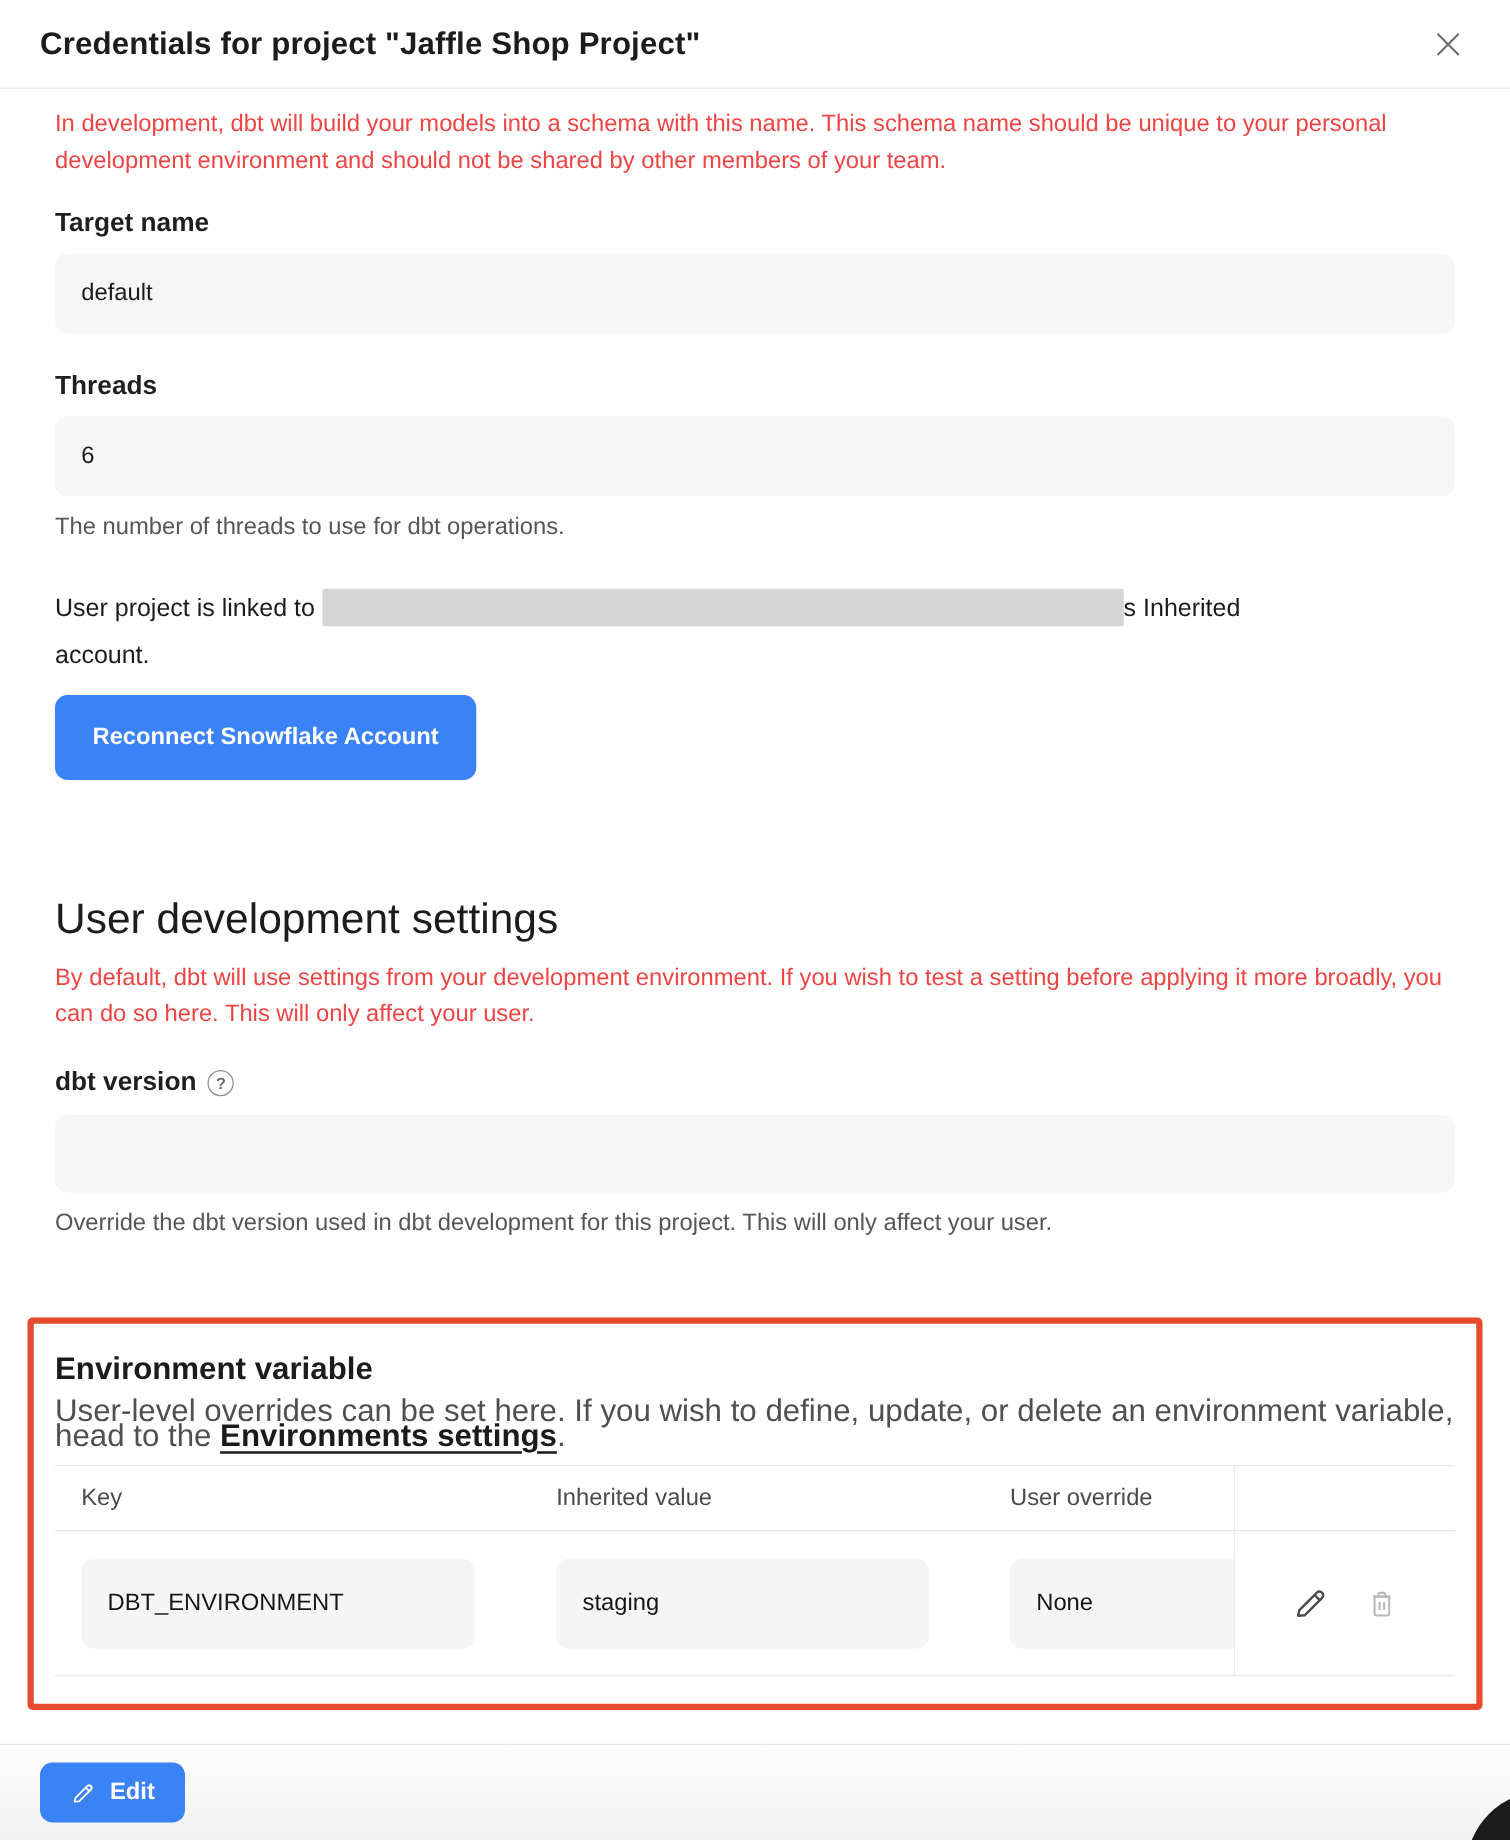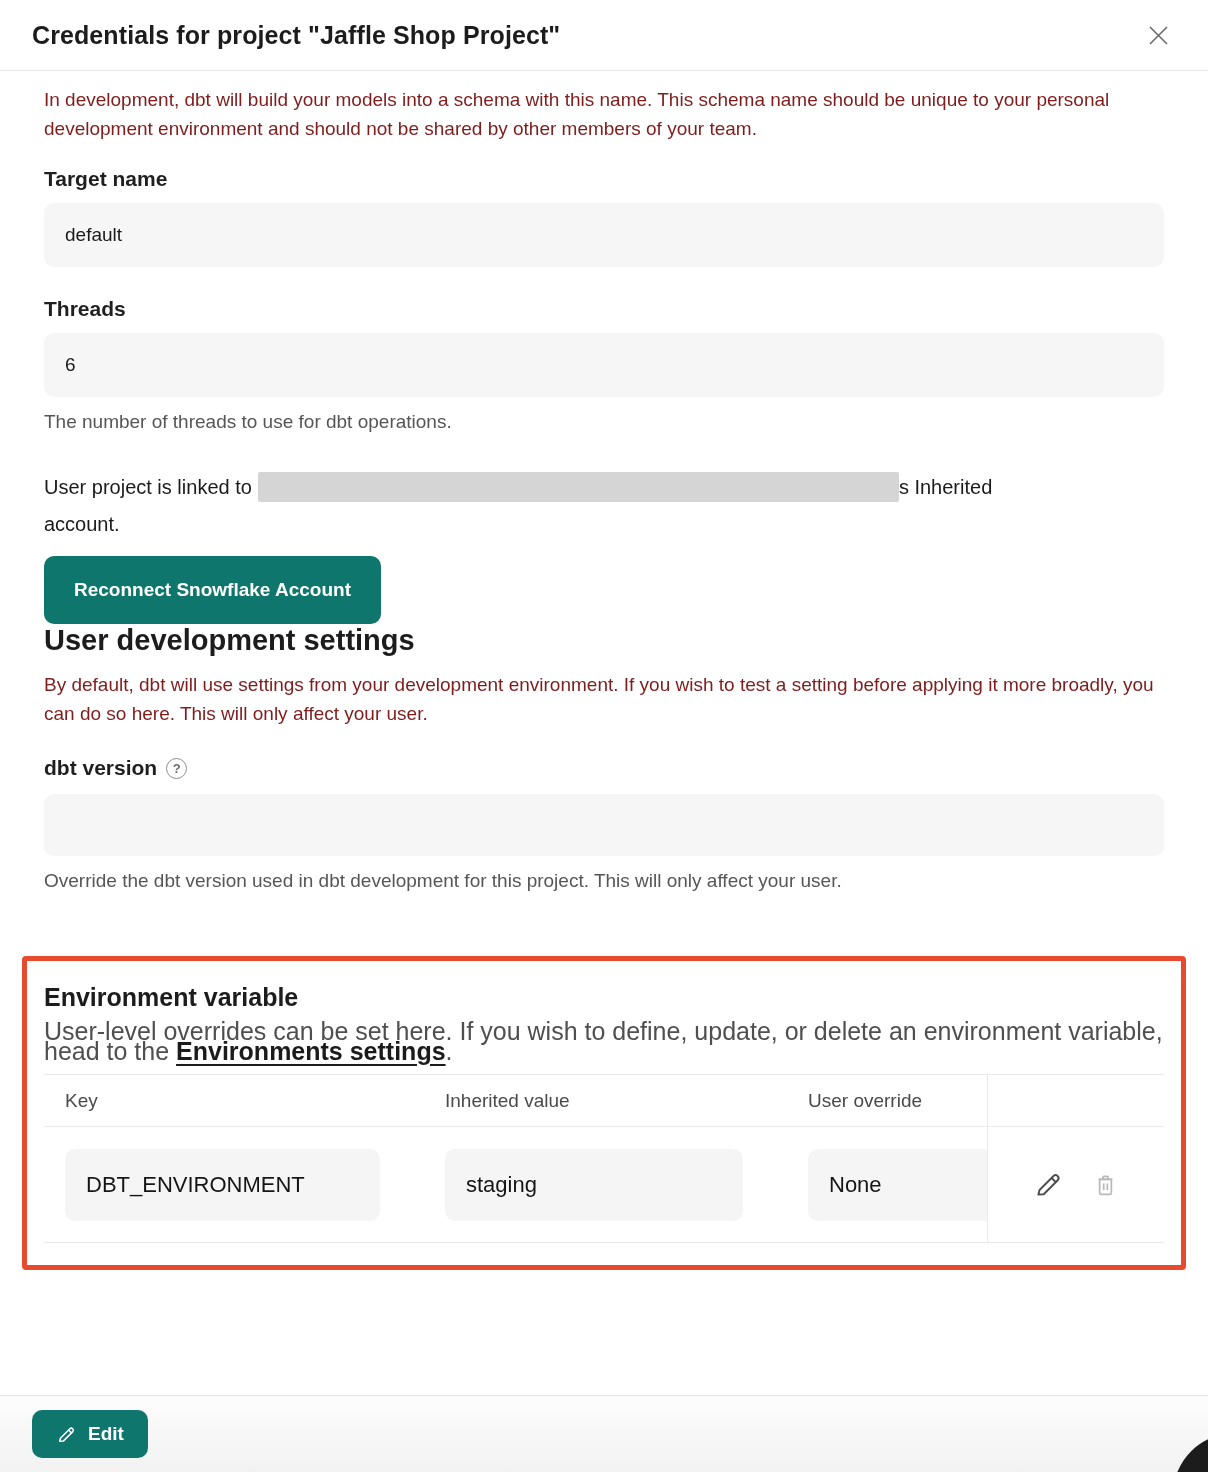--- a/index.html
+++ b/index.html
@@ -8,40 +8,40 @@
   .modal { position:relative; width:1208px; height:1472px; display:flex; flex-direction:column; background:#fff; }
 
   
   .modal-header { flex:0 0 71px; display:flex; align-items:center; justify-content:space-between;
     padding:0 32px; border-bottom:1px solid #e7e7e7; }
   .modal-title { font-size:25px; font-weight:700; color:#1c1c1e; letter-spacing:.1px; }
   .close-btn { background:none; border:none; cursor:pointer; padding:4px; display:flex; }
 
   
   .modal-body { padding:0 44px; }
-  .desc { font-size:19px; line-height:29px; color:#7f1d1d; }
+  .desc { font-size:19px; line-height:29px; color:#ef4444; }
   .modal-body > .desc.intro { margin-top:14px; }
   .field-label { display:block; font-size:21px; font-weight:700; color:#1f1f1f; }
   .lbl-target { margin-top:24px; }
   .lbl-threads { margin-top:30px; }
   .field { display:block; width:100%; height:64px; background:#f6f6f6; border:none; outline:none;
     border-radius:10px; margin-top:12px; padding:0 21px; font-size:19px; color:#1a1a1a;
     font-family:"Liberation Sans", sans-serif; }
   .hint { margin-top:14px; font-size:19px; color:#565656; }
 
   .linked { margin-top:36px; font-size:20px; line-height:37px; color:#1b1b1b; }
   .redaction { display:inline-block; vertical-align:middle; width:641px; height:30px;
     background:#d5d5d5; border-radius:2px; margin:0 0 4px 6px; }
 
   .btn-dark { display:inline-flex; align-items:center; justify-content:center; gap:11px;
-    background:#0f766e; color:#fff; border:none; border-radius:10px; cursor:pointer;
+    background:#3b82f6; color:#fff; border:none; border-radius:10px; cursor:pointer;
     font-family:"Liberation Sans", sans-serif; font-size:19px; font-weight:700; }
   .reconnect-btn { margin-top:13px; height:68px; padding:0 30px; }
 
-  .h2 { font-size:29px; font-weight:700; color:#1c1c1e; }
+  .h2 { margin-top:92px; font-size:34px; font-weight:400; color:#1c1c1e; }
   .modal-body .after-h2 { margin-top:13px; }
   .label-row { margin-top:28px; display:flex; align-items:center; gap:9px; }
   .help-icon { width:21px; height:21px; border:1.6px solid #8d8d8d; border-radius:50%;
     color:#6b6b6b; font-size:13px; font-weight:700; display:flex; align-items:center;
     justify-content:center; cursor:pointer; }
   .field.empty { height:62px; margin-top:14px; }
 
   
   .env-highlight { margin:64px -22px 0 -22px; border:5px solid #e84a2d; border-radius:4px;
     padding:22px 17px 22px 17px; }
@@ -51,21 +51,21 @@
 
   .env-table { margin-top:13px; border-top:1px solid #e9e9e9; border-bottom:1px solid #e9e9e9; }
   .t-head { display:grid; grid-template-columns:380px 363px 200px 1fr; height:52px;
     align-items:center; border-bottom:1px solid #e9e9e9; }
   .t-head .th { padding-left:21px; font-size:19px; color:#4a4a4a; }
   .t-row { display:grid; grid-template-columns:380px 363px 200px 1fr; height:115px; }
   .actions-head, .actions-cell { border-left:1px solid #e9e9e9; height:100%; }
   .cell { padding:22px 44px 0 21px; }
   .cell.override { padding-right:0; }
   .cell-box { height:72px; background:#f5f5f5; border-radius:10px; display:flex;
-    align-items:center; padding-left:21px; font-size:22px; color:#161616; }
+    align-items:center; padding-left:21px; font-size:19px; color:#161616; }
   .cell-box.flat-right { border-radius:10px 0 0 10px; }
   .actions-cell { display:flex; align-items:center; justify-content:center; gap:24px; }
   .icon-btn { background:none; border:none; cursor:pointer; padding:2px; display:flex; }
 
   
   .modal-footer { margin-top:auto; flex:0 0 77px; border-top:1px solid #e3e3e3;
     background:linear-gradient(180deg,#fdfdfd,#f2f2f2); display:flex; align-items:center;
     justify-content:flex-start; padding:0 32px; }
   .edit-btn { height:48px; padding:0 24px; }
 

